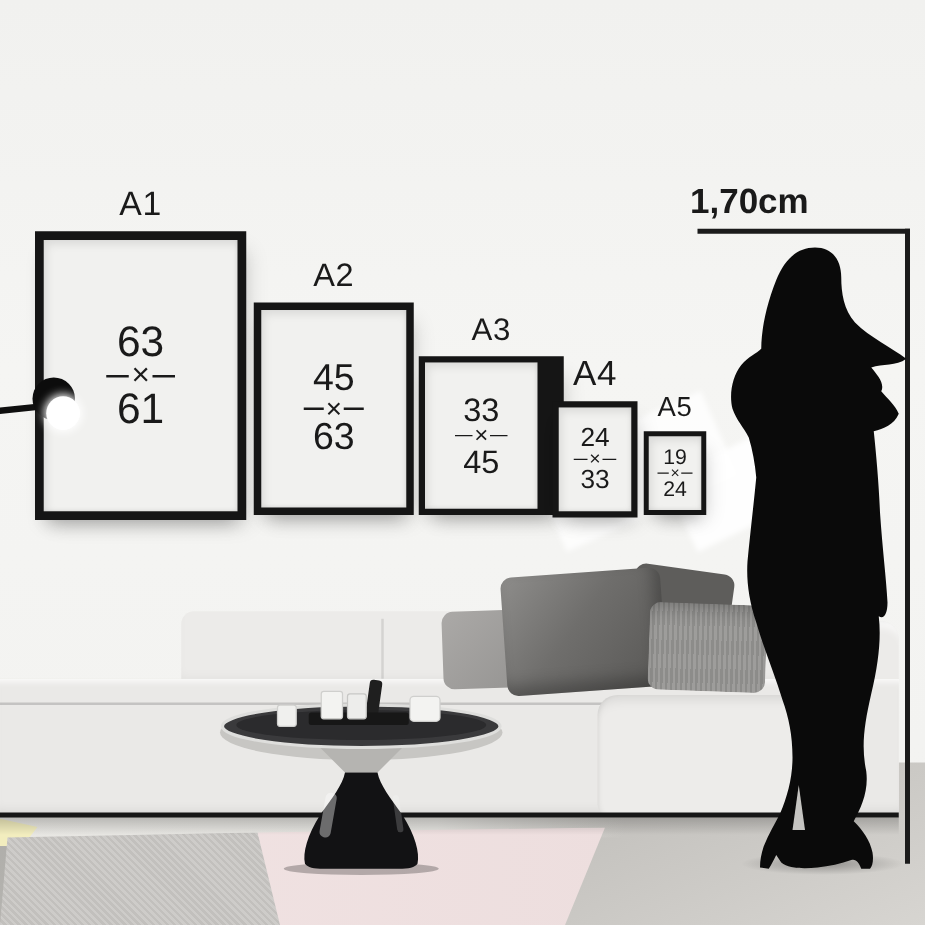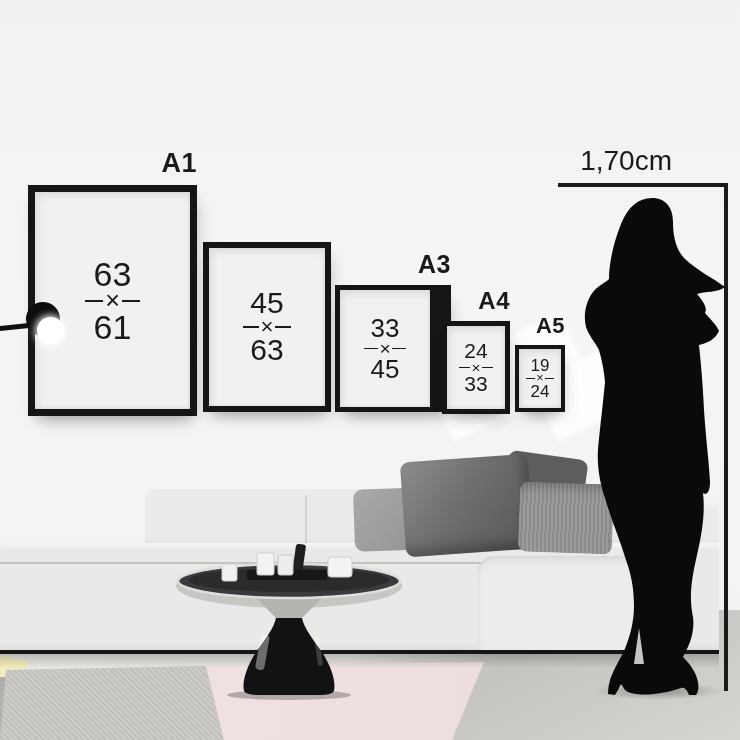--- a/index.html
+++ b/index.html
@@ -10,29 +10,29 @@
   .streak{position:absolute;background:rgba(255,255,255,0.8);filter:blur(2px);}
   .streak.s1{left:432px;top:340px;width:150px;height:74px;transform:rotate(-24deg);}
   .streak.s2{left:540px;top:362px;width:86px;height:64px;transform:rotate(-26deg);background:rgba(255,255,255,0.9);}
 
   
   .frame{position:absolute;}
   .frame-box{position:absolute;left:0;top:0;width:100%;height:100%;background:var(--c-frame,#151515);
     box-shadow:0 10px 14px -8px rgba(0,0,0,0.28), 7px 9px 16px -6px rgba(0,0,0,0.14);}
   .paper{position:absolute;background:var(--c-paper,#f1f1ef);display:flex;flex-direction:column;align-items:center;justify-content:center;
     box-shadow:inset 2px 3px 8px rgba(0,0,0,0.10), inset -1px -1px 3px rgba(0,0,0,0.06);}
-  .frame-label{position:absolute;bottom:100%;left:0;width:100%;margin-bottom:6px;text-align:right;
-    color:var(--c-text,#1a1a1a);font-weight:700;letter-spacing:0.5px;}
+  .frame-label{position:absolute;bottom:100%;left:0;width:100%;margin-bottom:6px;text-align:center;
+    color:var(--c-text,#1a1a1a);font-weight:400;letter-spacing:0.5px;}
   .dim{color:var(--c-text,#1a1a1a);font-weight:500;line-height:1.02;}
   .xrow{display:flex;align-items:center;justify-content:center;color:var(--c-text,#1a1a1a);margin:-0.10em 0;}
   .xrow .dash{display:inline-block;width:0.52em;border-top:0.075em solid var(--c-text,#1a1a1a);}
   .xrow .times{font-size:0.74em;font-weight:500;padding:0 0.08em;line-height:1;}
 
   
-  .measure-label{position:absolute;left:552px;top:145px;width:120px;text-align:right;font-size:28px;color:var(--c-text,#1a1a1a);font-weight:400;}
+  .measure-label{position:absolute;left:552px;top:145px;width:120px;text-align:left;font-size:28px;color:var(--c-text,#1a1a1a);font-weight:700;}
   .mline{position:absolute;background:#1b1b1b;}
   .mline.h{left:558px;top:183px;width:170px;height:4px;}
   .mline.v{left:724px;top:183px;width:4px;height:508px;}
 
   
   .lamp-arm{position:absolute;left:-6px;top:324px;width:52px;height:5px;background:#0f0f0f;transform:rotate(-6deg);border-radius:3px;}
   .lamp-shade{position:absolute;left:26px;top:302px;width:34px;height:34px;border-radius:50%;background:#0c0c0c;}
   .lamp-glow{position:absolute;left:37px;top:317px;width:27px;height:27px;border-radius:50%;background:#ffffff;box-shadow:0 0 7px 2px rgba(255,255,255,0.9);}
 
   
@@ -93,20 +93,21 @@
           <span class="dash"></span>
           <span class="times">×</span>
           <span class="dash"></span>
         </div>
       <div class="dim">61</div>
     </div>
   </div>
 
   <div class="frame" style="left:203px;top:242px;width:128px;height:170px;font-size:30px;">
     <div class="frame-box"></div>
+    <div class="frame-label" style="font-size:26px;">A2</div>
     <div class="paper" style="left:6px;top:6px;width:116px;height:158px;">
       <div class="dim">45</div>
       <div class="xrow">
           <span class="dash"></span>
           <span class="times">×</span>
           <span class="dash"></span>
         </div>
       <div class="dim">63</div>
     </div>
   </div>
@@ -120,21 +121,21 @@
           <span class="dash"></span>
           <span class="times">×</span>
           <span class="dash"></span>
         </div>
       <div class="dim">45</div>
     </div>
   </div>
 
   <div class="frame" style="left:442px;top:321px;width:68px;height:93px;font-size:21px;">
     <div class="frame-box"></div>
-    <div class="frame-label" style="font-size:24px;">A4</div>
+    <div class="frame-label" style="font-size:28px;">A4</div>
     <div class="paper" style="left:5px;top:5px;width:58px;height:83px;">
       <div class="dim">24</div>
       <div class="xrow">
           <span class="dash"></span>
           <span class="times">×</span>
           <span class="dash"></span>
         </div>
       <div class="dim">33</div>
     </div>
   </div>

